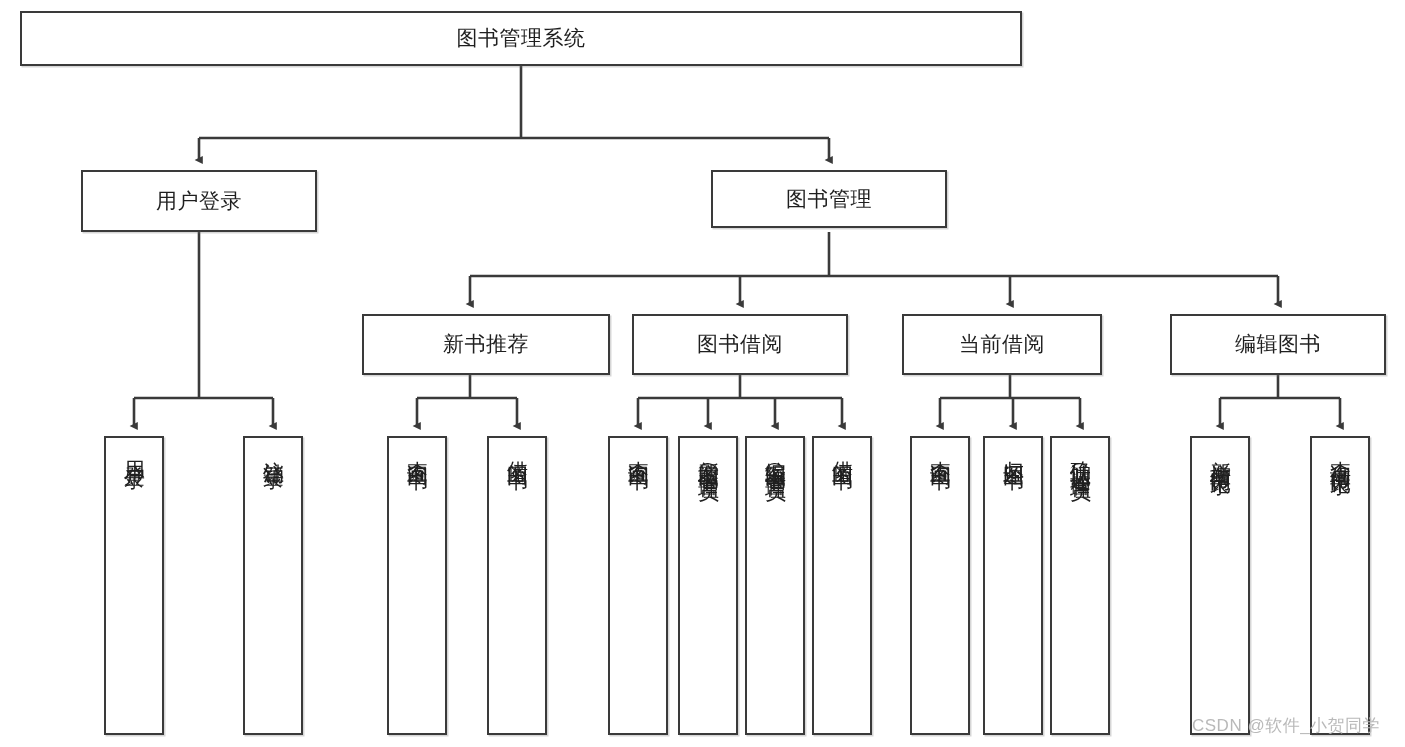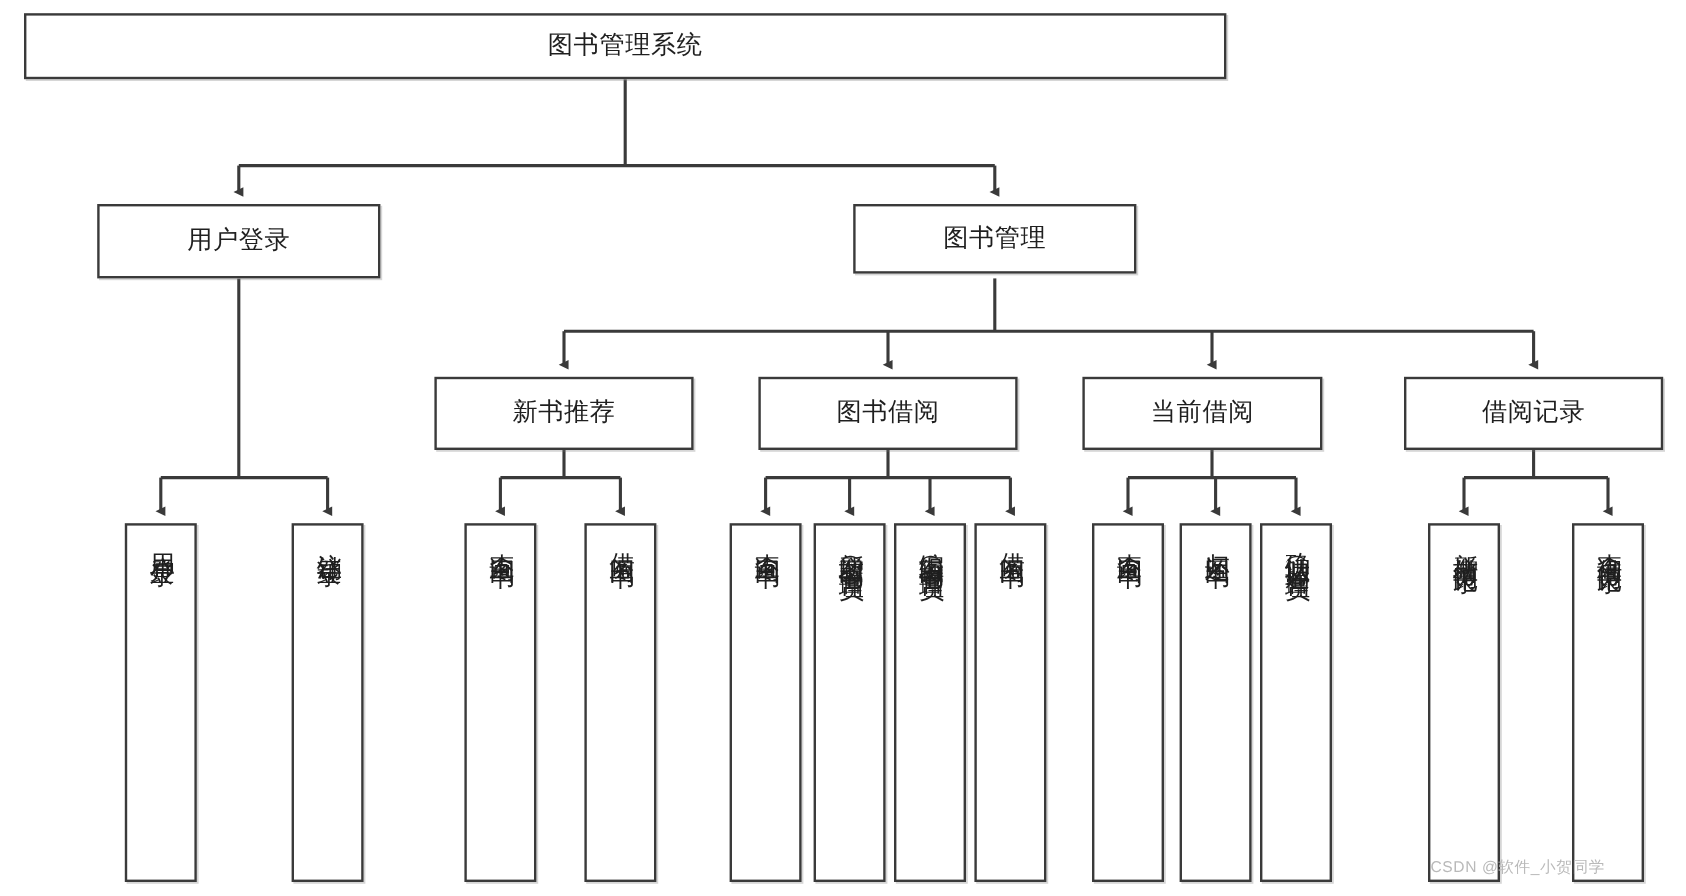--- a/index.html
+++ b/index.html
@@ -60,21 +60,21 @@
     letter-spacing: 3px;
     font-size: 21px;
     white-space: nowrap;
   }
   .node.root .label { font-size: 21px; }
 
   .watermark {
     position: absolute;
     left: 1192px;
     top: 714px;
-    font-size: 13px;
+    font-size: 17px;
     color: #b9b9b9;
     letter-spacing: 0.5px;
     white-space: nowrap;
     user-select: none;
   }
 </style>
 </head>
 <body>
 
 <div id="canvas">
@@ -134,31 +134,31 @@
     <span class="label">图书管理系统</span>
   </div>
 
   <div class="node horiz" style="left:81px; top:170px; width:236px; height:62px;">
     <span class="label">用户登录</span>
   </div>
   <div class="node horiz" style="left:711px; top:170px; width:236px; height:58px;">
     <span class="label">图书管理</span>
   </div>
 
-  <div class="node horiz" style="left:362px; top:314px; width:216px; height:61px;">
+  <div class="node horiz" style="left:362px; top:314px; width:248px; height:61px;">
     <span class="label">新书推荐</span>
   </div>
   <div class="node horiz" style="left:632px; top:314px; width:216px; height:61px;text-align:center;">
     <span class="label">图书借阅</span>
   </div>
   <div class="node horiz" style="left:902px; top:314px; width:200px; height:61px;">
     <span class="label">当前借阅</span>
   </div>
   <div class="node horiz" style="left:1170px; top:314px; width:216px; height:61px;">
-    <span class="label">借阅记录</span>
+    <span class="label">编辑图书</span>
   </div>
 
   <div class="node vert" style="left:104px; top:436px; width:60px; height:299px;">
     <span class="label">用户登录</span>
   </div>
   <div class="node vert" style="left:243px; top:436px; width:60px; height:299px;">
     <span class="label">注销登录</span>
   </div>
   <div class="node vert" style="left:387px; top:436px; width:60px; height:299px;">
     <span class="label">查询图书</span>

